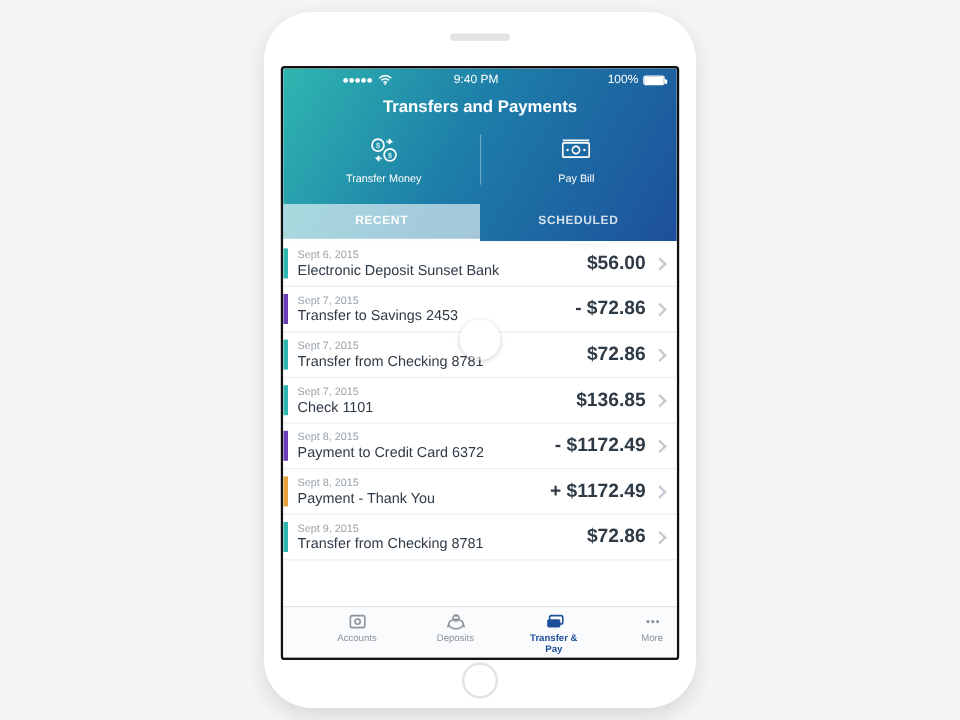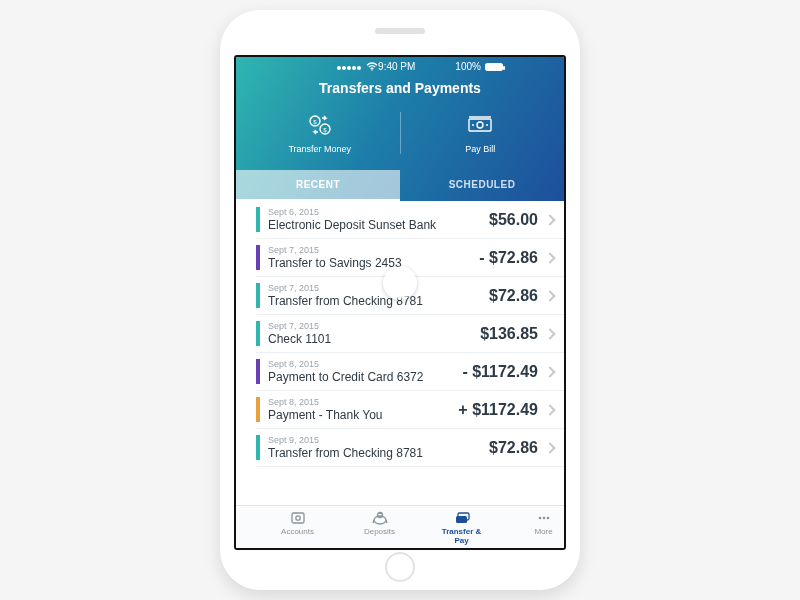--- a/index.html
+++ b/index.html
@@ -51,21 +51,21 @@
     background:#fff;
   }
 
   .header-grad {
     background: linear-gradient(120deg,#2fb6b0 0%, #1d7ea9 45%, #1d4f9b 100%);
     color:#fff;
   }
 
   .status-bar {
     display:flex;
-    justify-content:center;
+    justify-content:space-between;
     align-items:center;
     font-size:10px;
     padding:4px 10px 2px;
     font-weight:500;
   }
   .status-left, .status-right { display:flex; align-items:center; gap:4px;margin-left:40px; }
   .dots span {
     display:inline-block;
     width:4px;height:4px;border-radius:50%;
     background:#fff;margin-right:1px;
@@ -120,21 +120,20 @@
   .tab.active {
     background:rgba(255,255,255,.6);
     color:#fff;
     border-bottom:2px solid #fff;
   }
 
   .list {
     flex:1;
     overflow:hidden; 
     background:#fff;
-    padding-left:20px;
   }
   .row {
     display:flex;
     align-items:center;
     border-bottom:1px solid #eceff1;
     padding:6px 10px 6px 0;
     cursor:pointer;
   }
   .stripe {
     width:4px;

